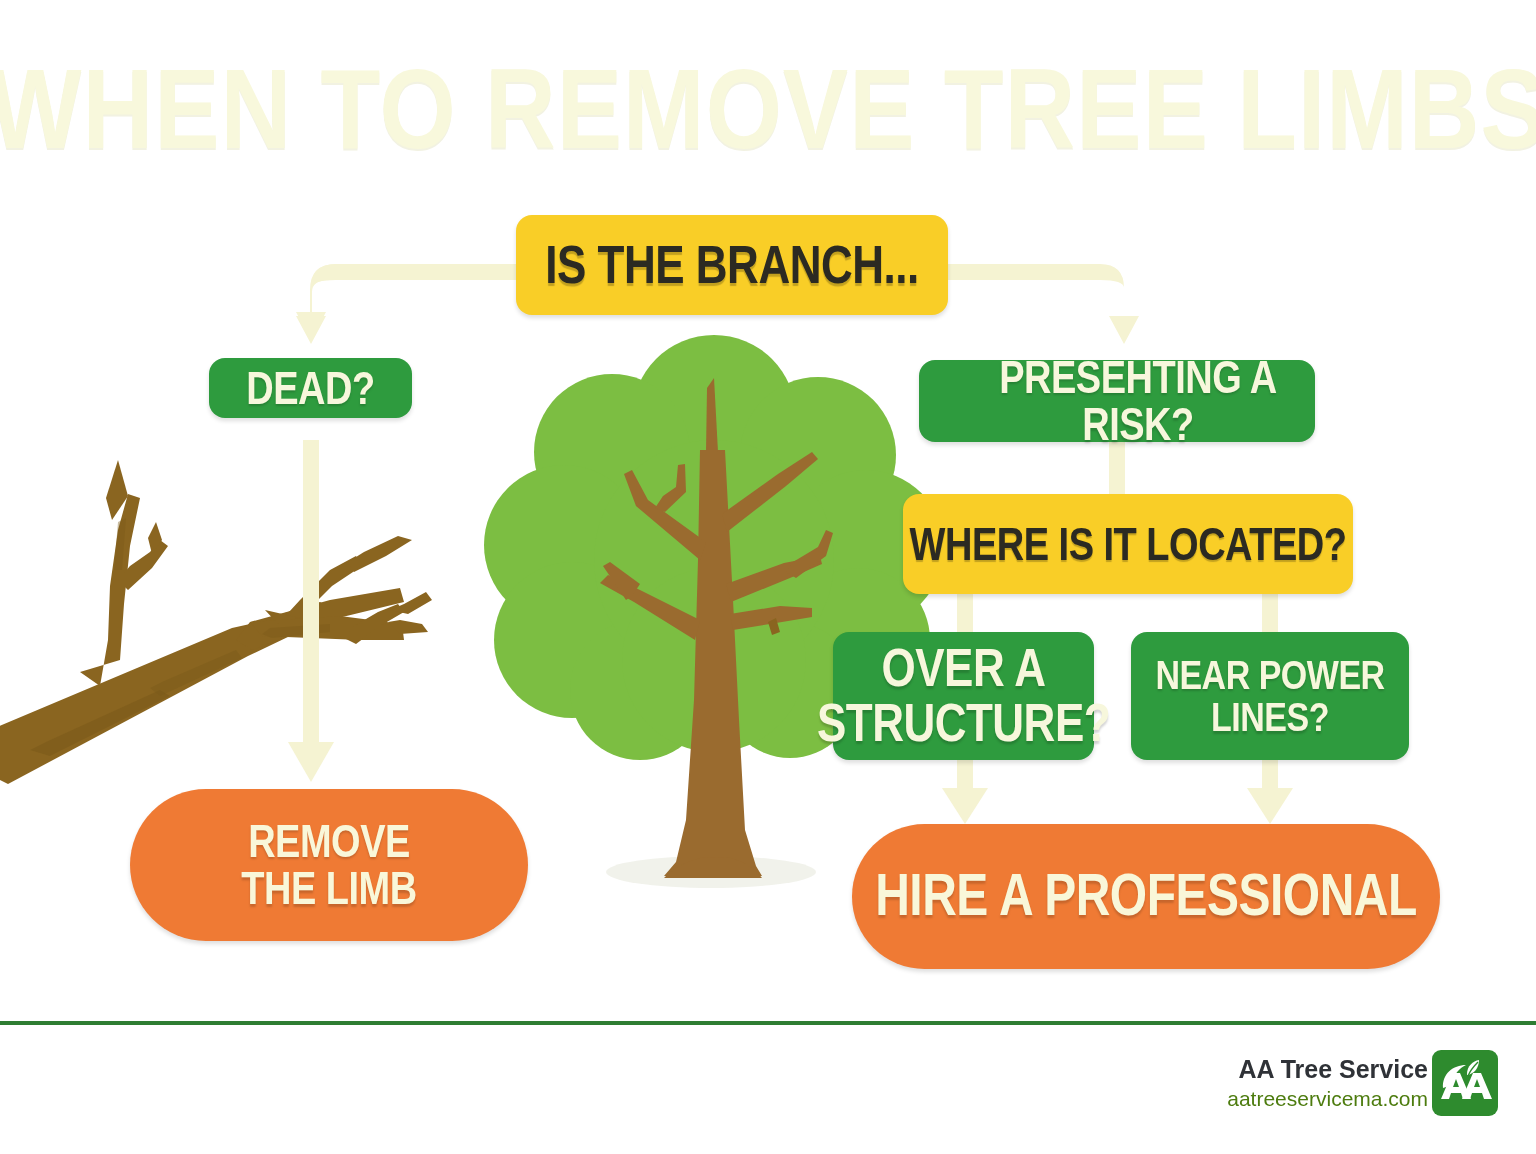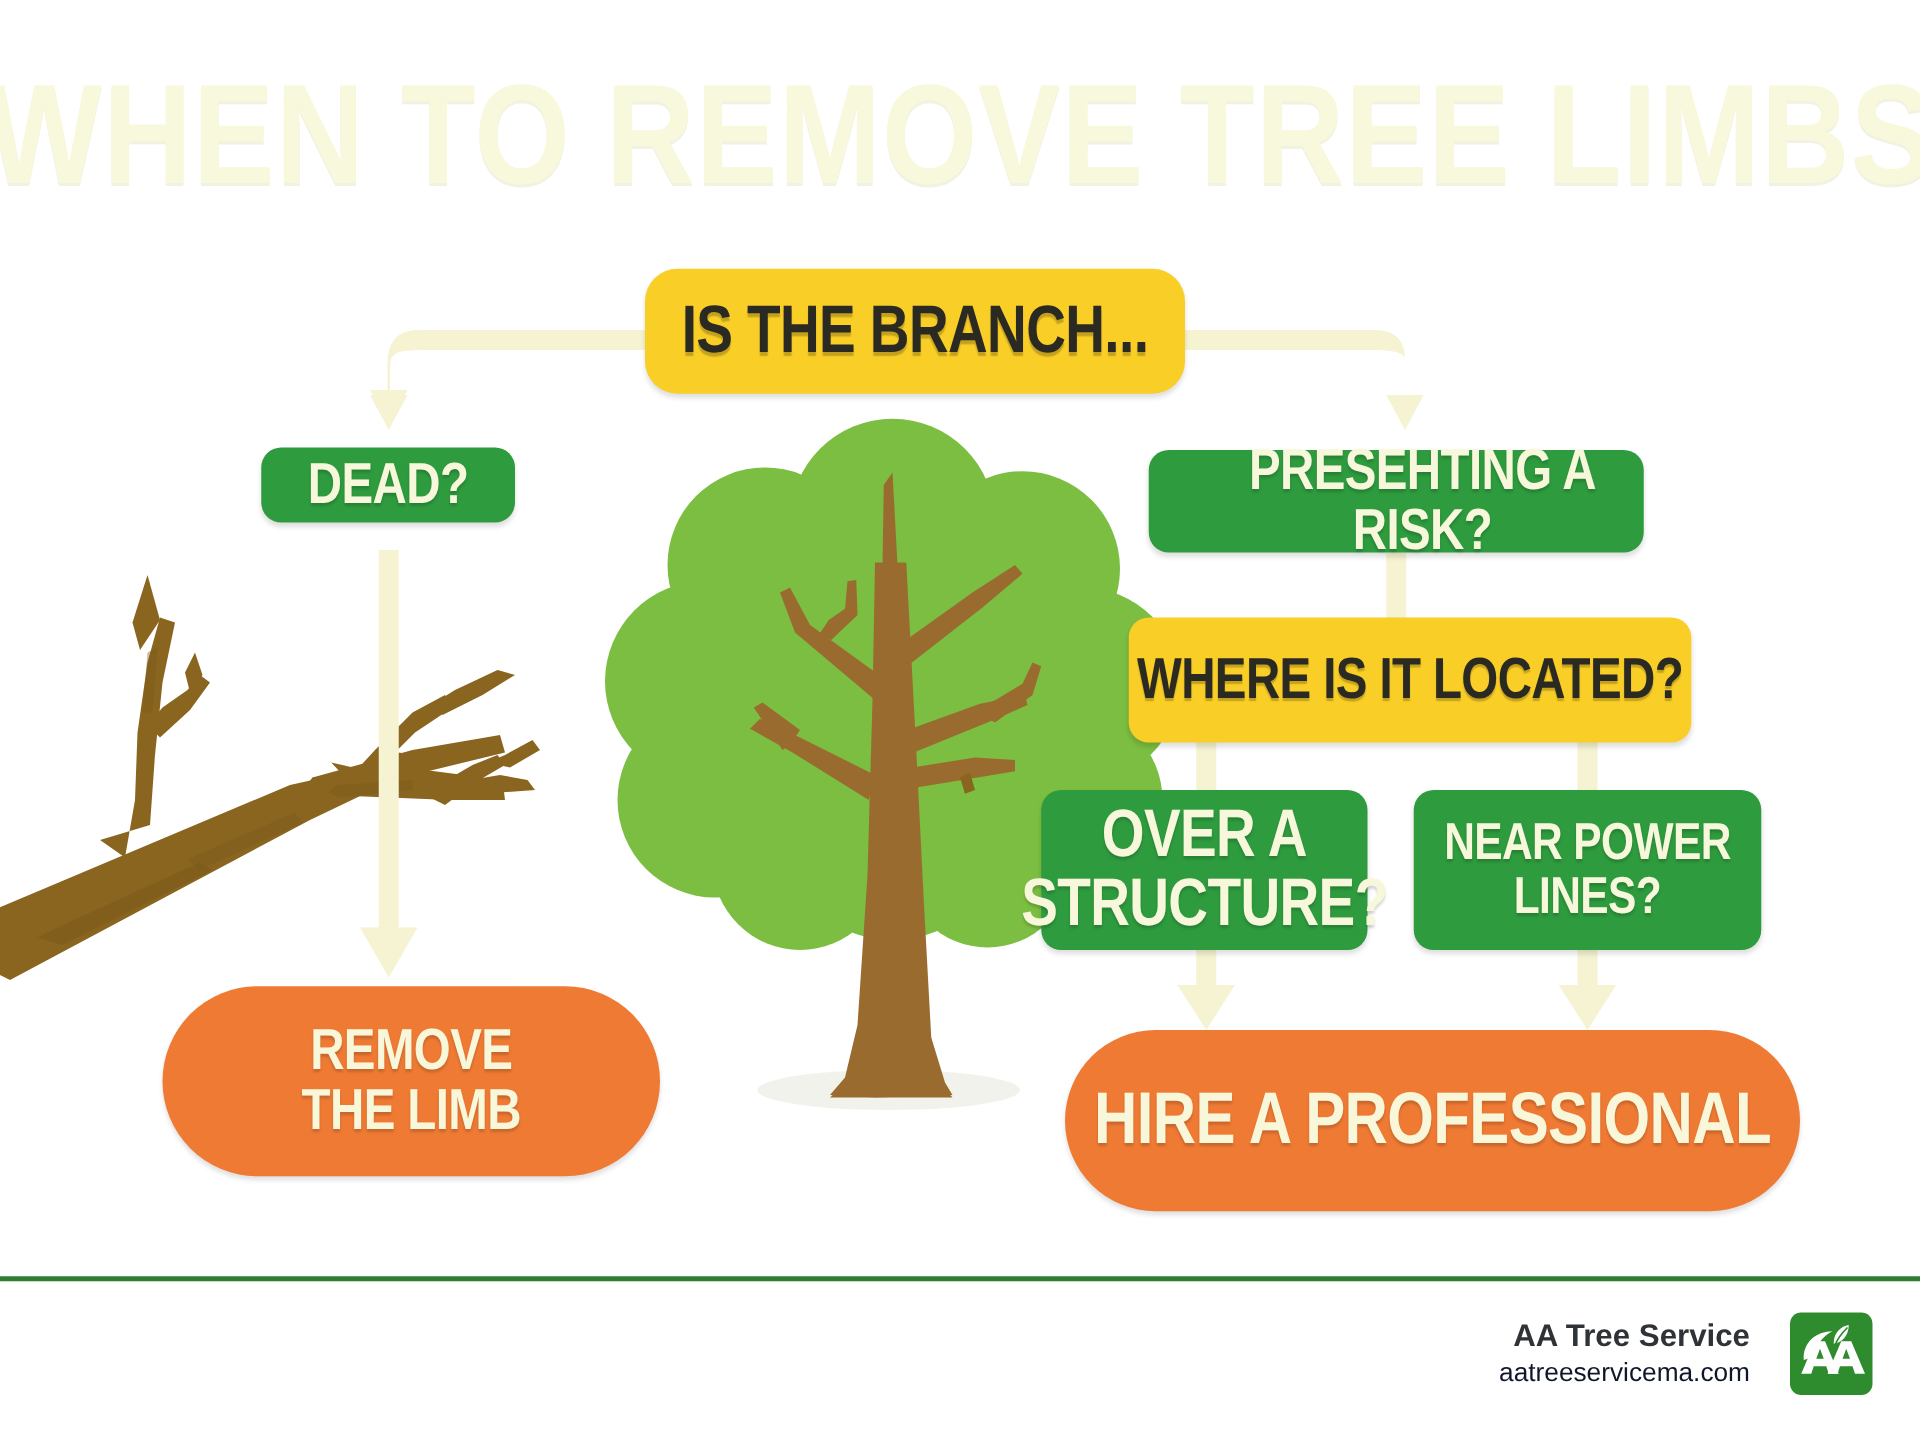--- a/index.html
+++ b/index.html
@@ -47,46 +47,46 @@
     transform:scaleY(1.22);
     font-family:"Liberation Sans", sans-serif;
     letter-spacing:-0.5px;
   }
   .box.yellow { background:#f9ce27; color:#2b2a22; }
   .box.green  { background:#2e9b3e; color:#f7f7dc; }
   .box.orange { background:#ef7a34; color:#f9f7d9; border-radius:100px; }
   .box.green .txt, .box.orange .txt { text-shadow:0 2px 2px rgba(0,0,0,0.17); }
   .box.yellow .txt { text-shadow:0 2px 1px rgba(0,0,0,0.22); }
 
-  #box-root      { left:516px; top:215px;  width:432px; height:100px; font-size:44px;border-radius:26px; }
+  #box-root      { left:516px; top:215px;  width:432px; height:100px; font-size:44px; }
   #box-dead      { left:209px; top:358px;  width:203px; height:60px;  font-size:38px; }
   #box-risk      { left:919px; top:360px;  width:396px; height:82px;  font-size:38px;padding-left:42px; }
   #box-located   { left:903px; top:494px;  width:450px; height:100px;  font-size:38px; }
   #box-structure { left:833px; top:632px;  width:261px; height:128px; font-size:44px; }
   #box-power     { left:1131px;top:632px;  width:278px; height:128px; font-size:34px; }
   #box-remove    { left:130px; top:789px;  width:398px; height:152px; font-size:38px; }
   #box-hire      { left:852px; top:824px;  width:588px; height:145px; font-size:48px; }
 
   
   #footer-rule {
     position:absolute; left:0; top:1021px; width:1536px; height:4px;
     background:#2e7d32;
   }
   #footer {
     position:absolute; right:38px; top:1050px;
-    display:flex; align-items:center; gap:32px;
+    display:flex; align-items:center; gap:4px;
   }
   #footer-text { text-align:right; }
   #brand-name {
     font-family:"Liberation Sans", sans-serif;
     font-size:25px; font-weight:bold; color:#2f3237; line-height:1.25;
   }
   #brand-url {
     font-family:"Liberation Sans", sans-serif;
-    font-size:21px; color:#0f172a; line-height:1.3;
+    font-size:21px; color:#4d7c0f; line-height:1.3;
   }
   #brand-logo {
     width:66px; height:66px; border-radius:9px; background:#2e8b2e;
     display:flex; align-items:center; justify-content:center;
     flex:0 0 auto;
   }
 </style>
 </head>
 <body>
 

